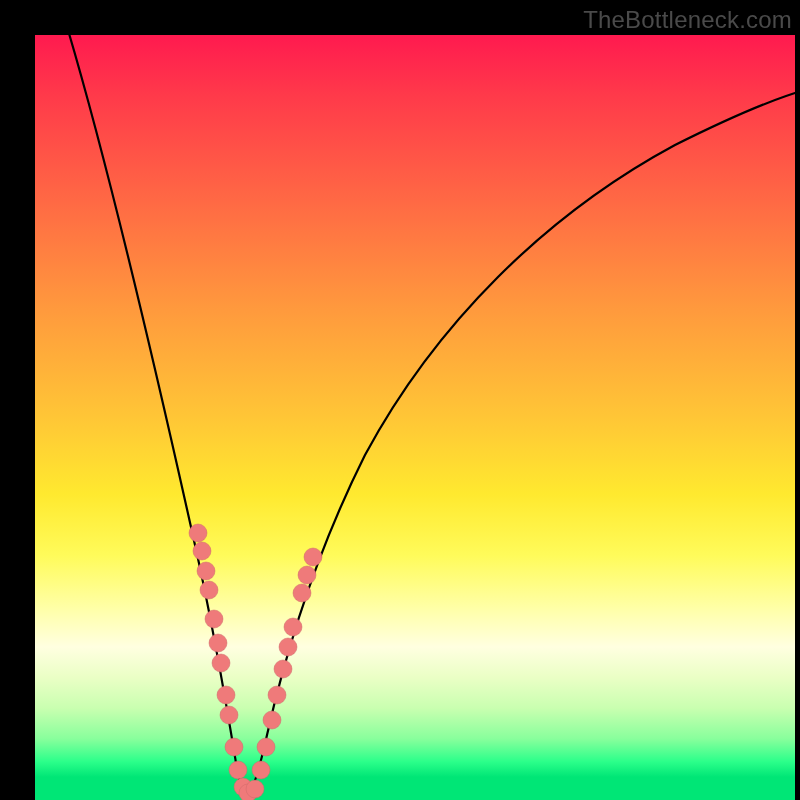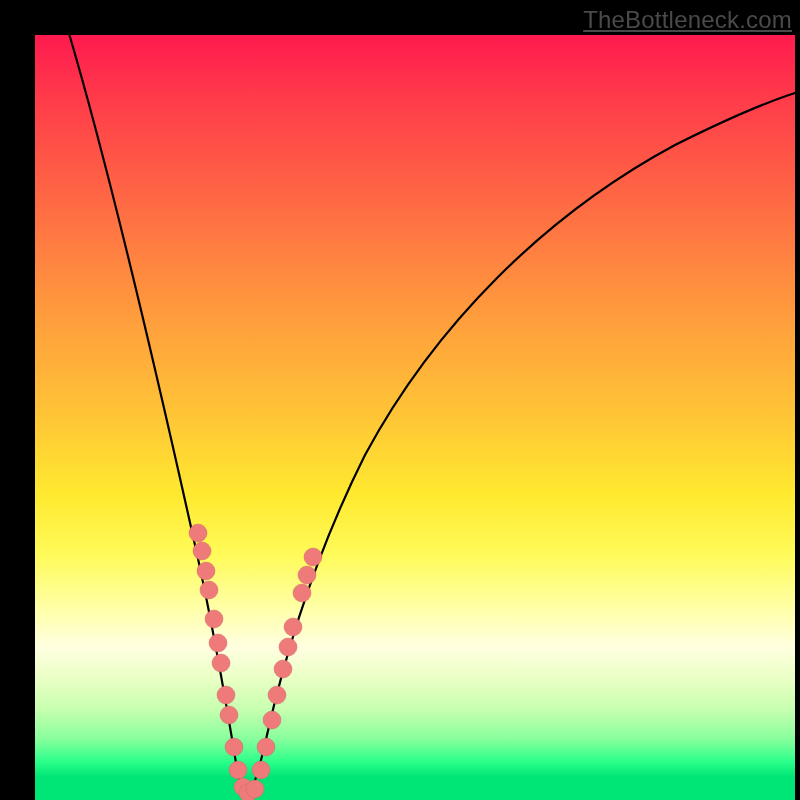--- a/index.html
+++ b/index.html
@@ -47,21 +47,20 @@
   }
   .watermark {
     position: absolute;
     top: 6px;
     right: 8px;
     color: #4a4a4a;
     font-size: 24px;
     font-weight: 500;
     letter-spacing: 0.2px;
     user-select: none;
-    text-decoration: underline;
   }
   svg.curve {
     position: absolute;
     left: 35px;
     top: 35px;
     width: 760px;
     height: 765px;
     overflow: visible;
   }
 </style>

